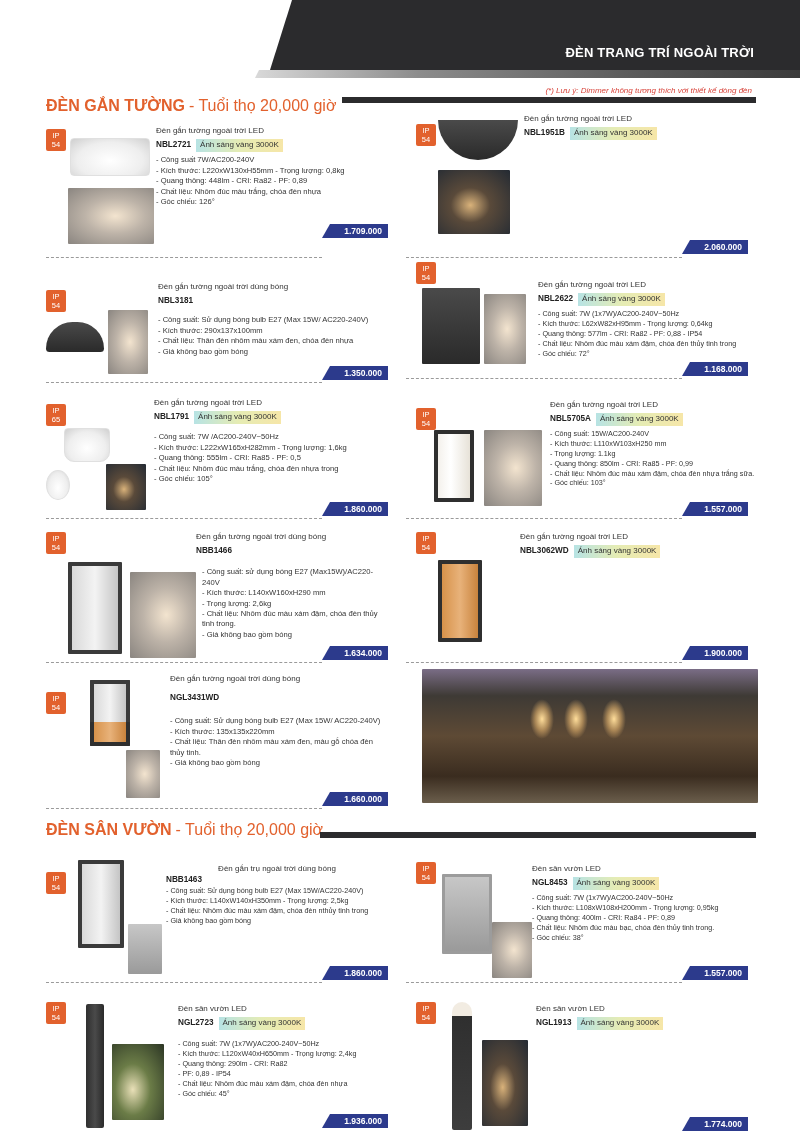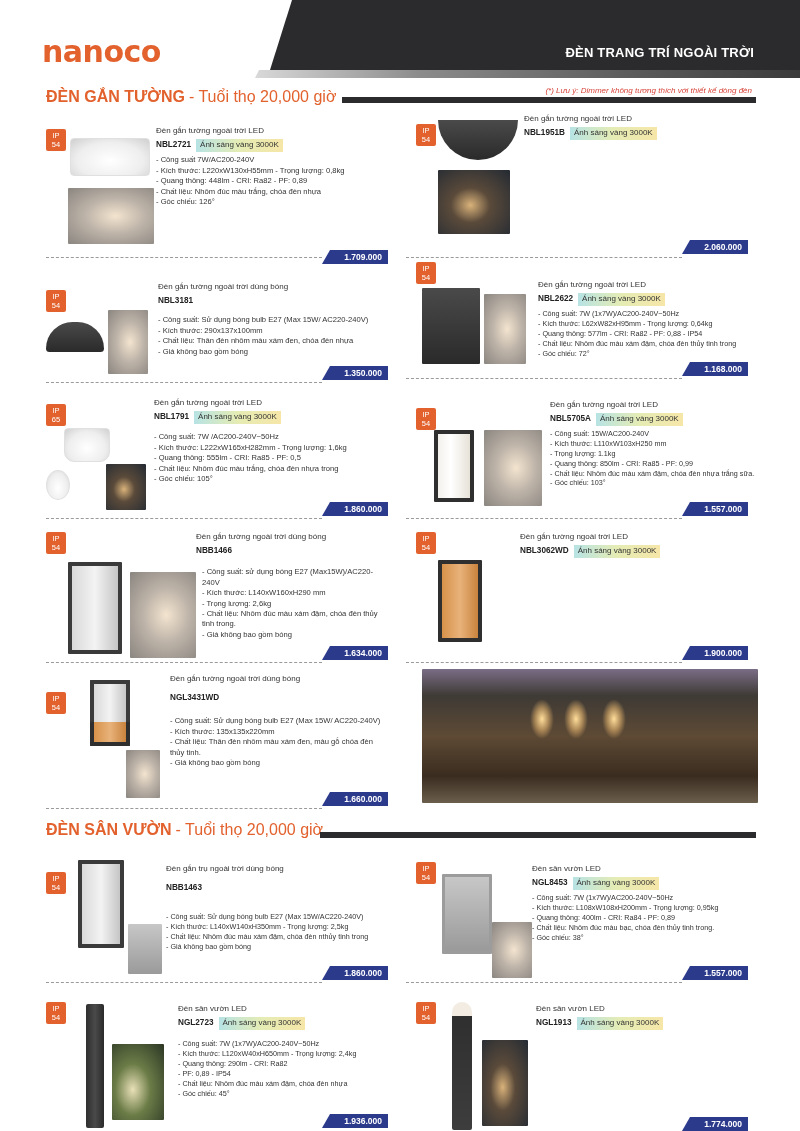--- a/index.html
+++ b/index.html
@@ -54,25 +54,24 @@
   .lantern-wood { border: 4px solid #2f2f2f; background: linear-gradient(90deg, #d7924a, #e8b27a 50%, #c9833d); }
   .glass { border: 4px solid #3a3a3a; background: linear-gradient(90deg, #d9d9d9, #f3f3f3 50%, #c5c5c5); }
   .bollard { background: linear-gradient(90deg, #2f2f2f, #4a4a4a 50%, #2a2a2a); border-radius: 2px; }
 </style>
 </head>
 <body>
 
 <div class="header">
   <div class="header-dark"></div>
   <div class="header-stripe"></div>
-  <div class="logo">nanoco</div>
   <div class="header-title">ĐÈN TRANG TRÍ NGOÀI TRỜI</div>
 </div>
 
-<div class="section-head" style="top:87px;">
+<div class="section-head" style="top:96px;">
   <span class="bold">ĐÈN GẮN TƯỜNG</span>
   <span class="light">- Tuổi thọ 20,000 giờ</span>
 </div>
 <div class="section-rule" style="left:342px; top:97px; width:414px;"></div>
 <div class="note">(*) Lưu ý: Dimmer không tương thích với thiết kế dòng đèn</div>
 
 <div class="card" style="left:46px; top:126px; width:342px; height:134px;">
   <div class="ip" style="top:3px;">
       <span>IP</span>
       <span>54</span>
@@ -84,21 +83,21 @@
     <div class="code-row">
         <span class="code">NBL2721</span>
         <span class="light-badge">Ánh sáng vàng 3000K</span>
       </div>
     <div class="spec">- Công suất 7W/AC200-240V
 - Kích thước: L220xW130xH55mm - Trọng lượng: 0,8kg
 - Quang thông: 448lm - CRI: Ra82 - PF: 0,89
 - Chất liệu: Nhôm đúc màu trắng, chóa đèn nhựa
 - Góc chiếu: 126°</div>
   </div>
-  <div class="price" style="left:276px; top:124px;">1.709.000</div>
+  <div class="price" style="left:276px; top:98px;">1.709.000</div>
   <div class="dots" style="left:0; top:131px; width:276px;"></div>
 </div>
 
 <div class="card" style="left:416px; top:114px; width:342px; height:146px;">
   <div class="ip" style="top:10px;">
       <span>IP</span>
       <span>54</span>
     </div>
   <div class="img prod-dark" style="left:22px; top:6px; width:80px; height:40px; border-radius:0 0 40px 40px;"></div>
   <div class="img scene-night" style="left:22px; top:56px; width:72px; height:64px;"></div>
@@ -279,22 +278,22 @@
 <div class="section-rule" style="left:320px; top:832px; width:436px;"></div>
 
 <div class="card" style="left:46px; top:860px; width:342px; height:124px;">
   <div class="ip" style="top:12px;">
       <span>IP</span>
       <span>54</span>
     </div>
   <div class="img glass" style="left:32px; top:0; width:46px; height:88px;"></div>
   <div class="img scene-grey" style="left:82px; top:64px; width:34px; height:50px;"></div>
   <div class="desc" style="left:120px; top:4px; width:222px;">
-    <div class="name" style="margin-bottom:8px;">Đèn gắn trụ ngoài trời dùng bóng</div>
-    <div class="code-row" style="margin-bottom:18px;">
+    <div class="name" style="margin-bottom:0;text-align:center;">Đèn gắn trụ ngoài trời dùng bóng</div>
+    <div class="code-row" style="margin-bottom:0;">
         <span class="code">NBB1463</span>
       </div>
     <div class="spec" style="font-size:7.2px; line-height:10px;">- Công suất: Sử dụng bóng bulb E27 (Max 15W/AC220-240V)
 - Kích thước: L140xW140xH350mm - Trọng lượng: 2,5kg
 - Chất liệu: Nhôm đúc màu xám đậm, chóa đèn nthủy tinh trong
 - Giá không bao gồm bóng</div>
   </div>
   <div class="price" style="left:276px; top:106px;">1.860.000</div>
   <div class="dots" style="left:0; top:122px; width:276px;"></div>
 </div>

